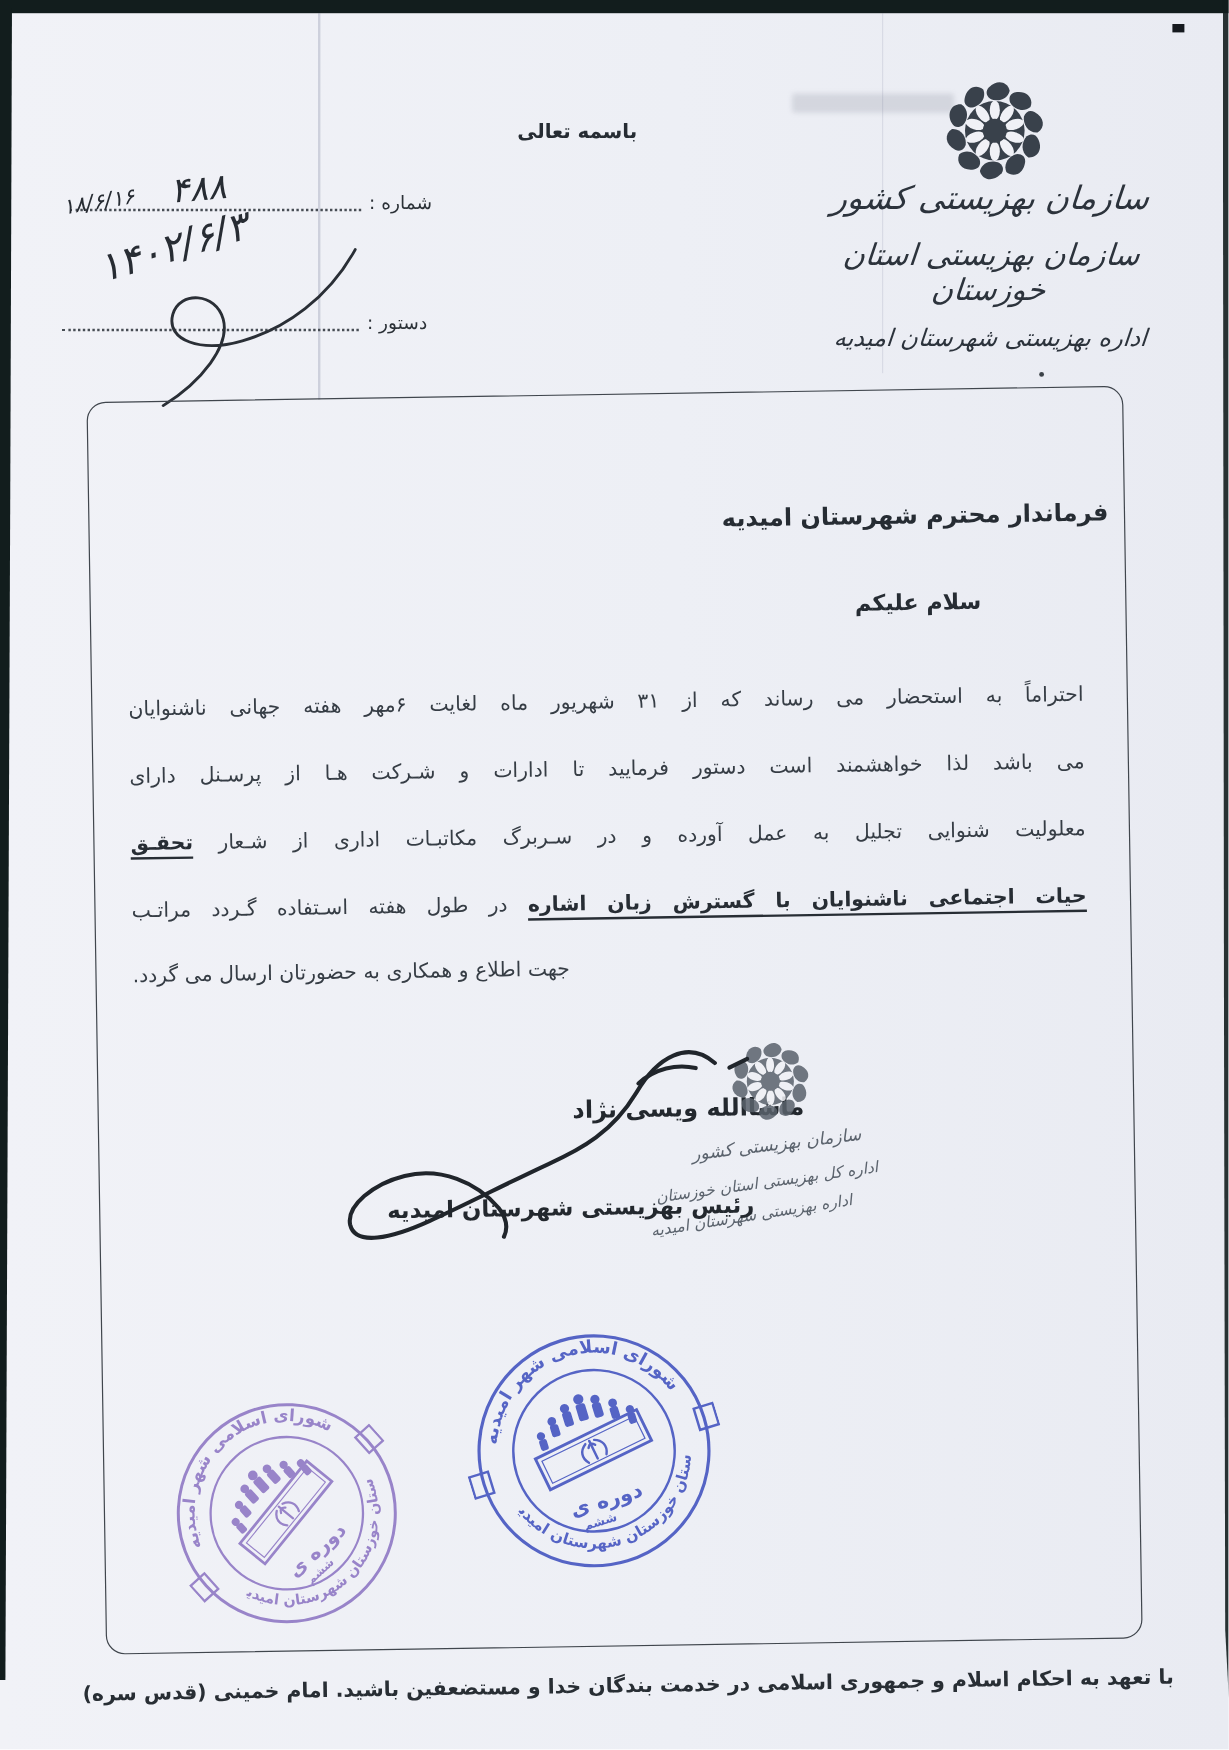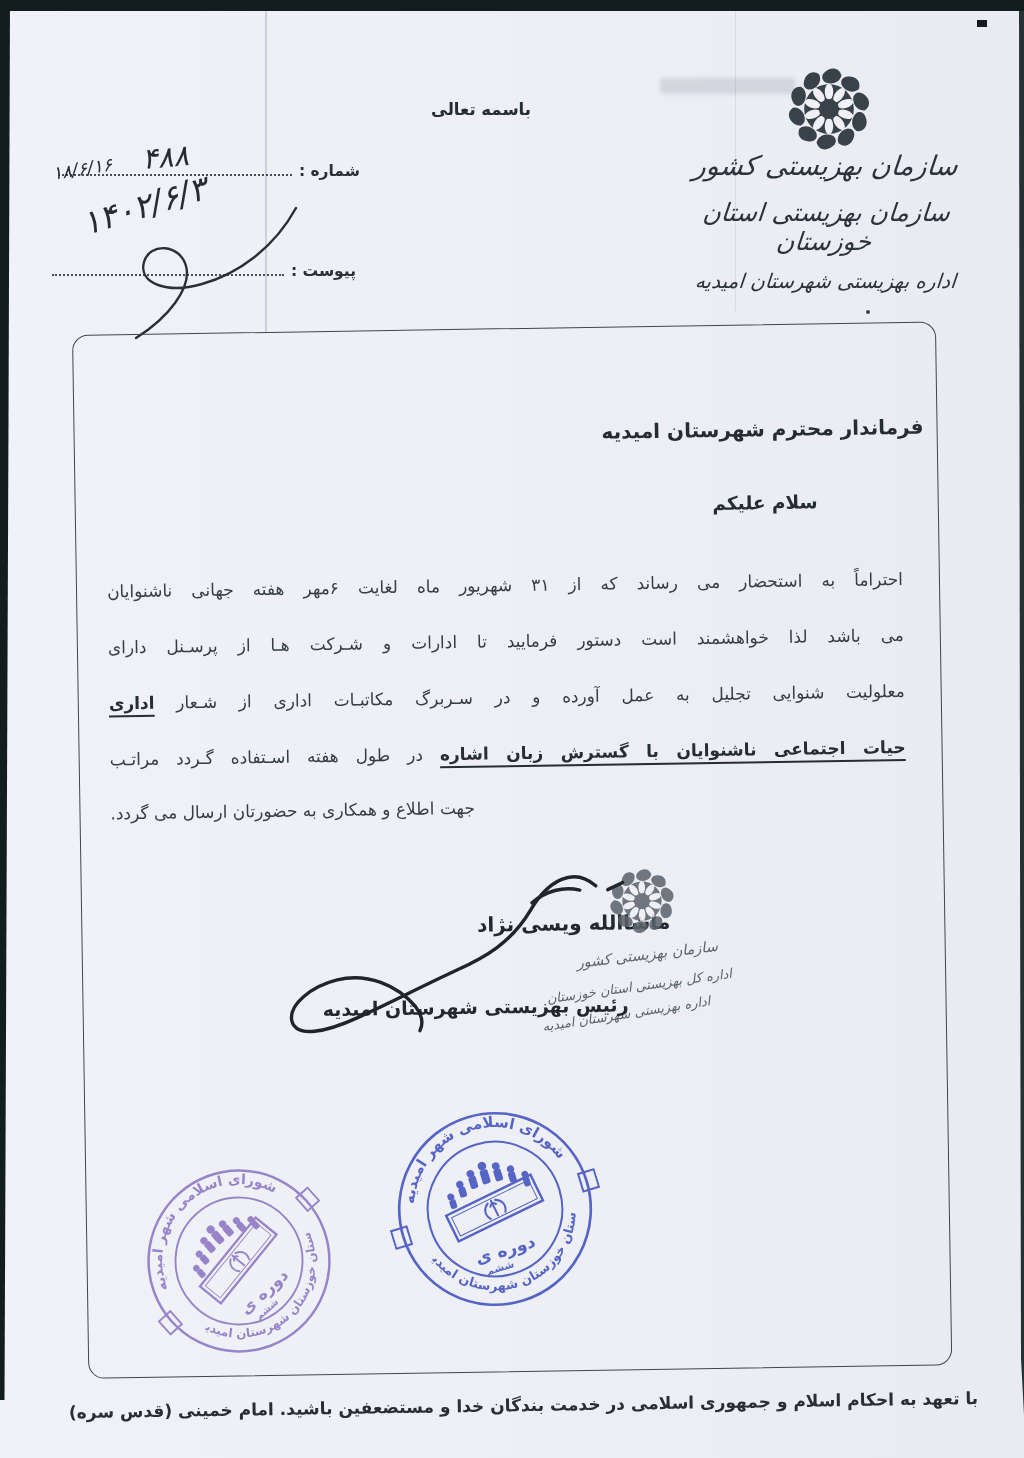--- a/index.html
+++ b/index.html
@@ -21,21 +21,21 @@
   .besmellah{position:absolute;left:400px;top:100px;width:162px;text-align:center;
     font-size:16.5px;font-weight:bold;color:var(--ink);}
   .logo-wrap{position:absolute;left:786px;top:66px;width:86px;height:86px;color:#39414b;}
   .letterhead{position:absolute;left:662px;top:150px;width:326px;text-align:center;direction:rtl;color:#2c333c;}
   .calli{font-style:italic;transform:skewX(-5deg);display:inline-block;letter-spacing:-.5px;}
   .lh1{font-size:27px;margin-bottom:17px;}
   .lh2{font-size:25px;margin-bottom:13px;}
   .lh3{font-size:20px;}
 
   
-  .field-row{position:absolute;display:flex;direction:rtl;align-items:flex-end;font-weight:bold;font-size:15.5px;color:#2b3137;}
+  .field-row{position:absolute;display:flex;direction:rtl;align-items:center;font-weight:normal;font-size:15.5px;color:#2b3137;}
   .field-row .dots{flex:1;border-bottom:2.2px dotted #474d54;margin:0 7px 4px 0;height:1em;}
   .hw{position:absolute;direction:rtl;color:#272c33;font-style:italic;}
   .hw-num{left:142px;top:140px;font-size:29px;letter-spacing:3px;transform:rotate(-5deg);}
   .hw-num2{left:52px;top:158px;font-size:18px;transform:rotate(-9deg);letter-spacing:1px;}
   .hw-date{left:80px;top:186px;font-size:33px;letter-spacing:4px;transform:rotate(-17deg);}
   .flourish{position:absolute;left:86px;top:196px;width:240px;height:150px;}
 
   
   .letter-frame{position:absolute;left:72px;top:335px;width:862px;height:1042px;
     border:1.8px solid #40464d;border-radius:16px;transform:rotate(-.9deg);transform-origin:0 0;}
@@ -142,37 +142,37 @@
     <div class="lh1"><span class="calli">سازمان بهزیستی کشور</span></div>
     <div class="lh2"><span class="calli">سازمان بهزیستی استان خوزستان</span></div>
     <div class="lh3"><span class="calli">اداره بهزیستی شهرستان امیدیه</span></div>
   </div>
 
   <div class="field-row" style="left:58px;top:158px;width:302px;">
     <span>شماره :</span>
     <span class="dots"></span>
   </div>
   <div class="field-row" style="left:52px;top:258px;width:304px;">
-    <span>پیوست :</span>
+    <span>دستور :</span>
     <span class="dots"></span>
   </div>
   <div class="hw hw-num">۴۸۸</div>
   <div class="hw hw-num2">۱۸/۶/۱۶</div>
   <div class="hw hw-date">۱۴۰۲/۶/۳</div>
   <svg class="flourish" viewBox="0 0 240 150">
     <path class="flourish-path" d="M 210 12 C 188 52 152 78 116 88 C 82 98 52 88 58 66 C 64 46 94 48 100 70 C 106 92 82 122 50 142"></path>
   </svg>
 
   <div class="letter-frame">
     <div class="addressee">فرماندار محترم شهرستان امیدیه</div>
     <div class="salutation">سلام علیکم</div>
 
     <div class="bline" style="top:246px;">احتراماً به استحضار می رساند که از ۳۱ شهریور ماه لغایت ۶مهر هفته جهانی ناشنوایان</div>
     <div class="bline" style="top:302px;">می باشد لذا خواهشمند است دستور فرمایید تا ادارات و شـرکت هـا از پرسـنل دارای</div>
-    <div class="bline" style="top:358px;"><span>معلولیت شنوایی تجلیل به عمل آورده و در سـربرگ مکاتبـات اداری از شـعار</span> <span class="bu">اداری</span></div>
+    <div class="bline" style="top:358px;"><span>معلولیت شنوایی تجلیل به عمل آورده و در سـربرگ مکاتبـات اداری از شـعار</span> <span class="bu">تحقـق</span></div>
     <div class="bline" style="top:414px;"><span class="bu">حیات اجتماعی ناشنوایان با گسترش زبان اشاره</span> <span>در طول هفته اسـتفاده گـردد مراتـب</span></div>
     <div class="bline last" style="top:468px;">جهت اطلاع و همکاری به حضورتان ارسال می گردد.</div>
 
     <div class="sig-flower">
       <svg viewBox="-45 -45 90 90" fill="currentColor">
           <use href="#behz-flower"></use>
         </svg>
     </div>
     <div class="sig-name">ماشاالله ویسی نژاد</div>
     <div class="gstamp gs1">سازمان بهزیستی کشور</div>

